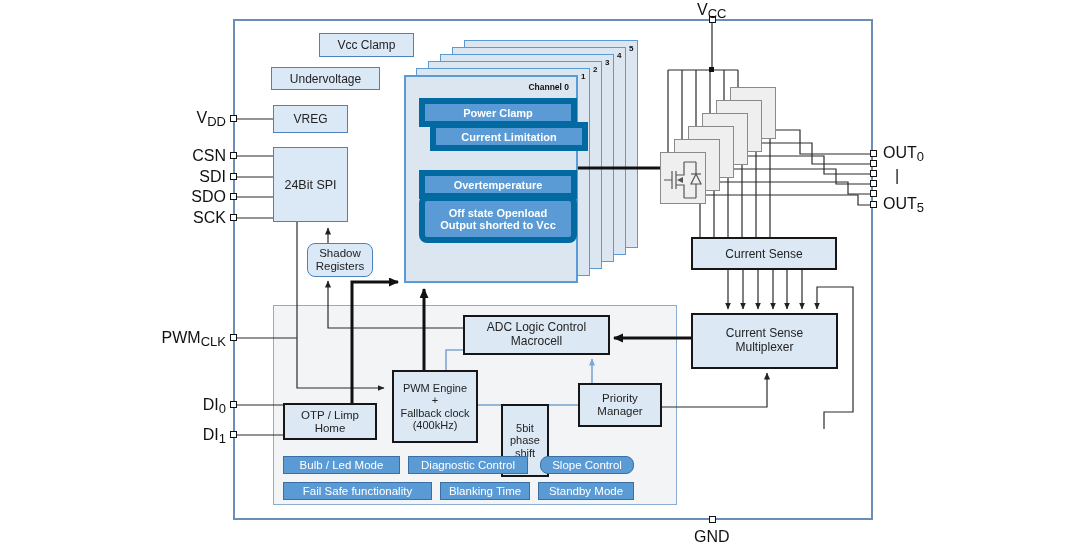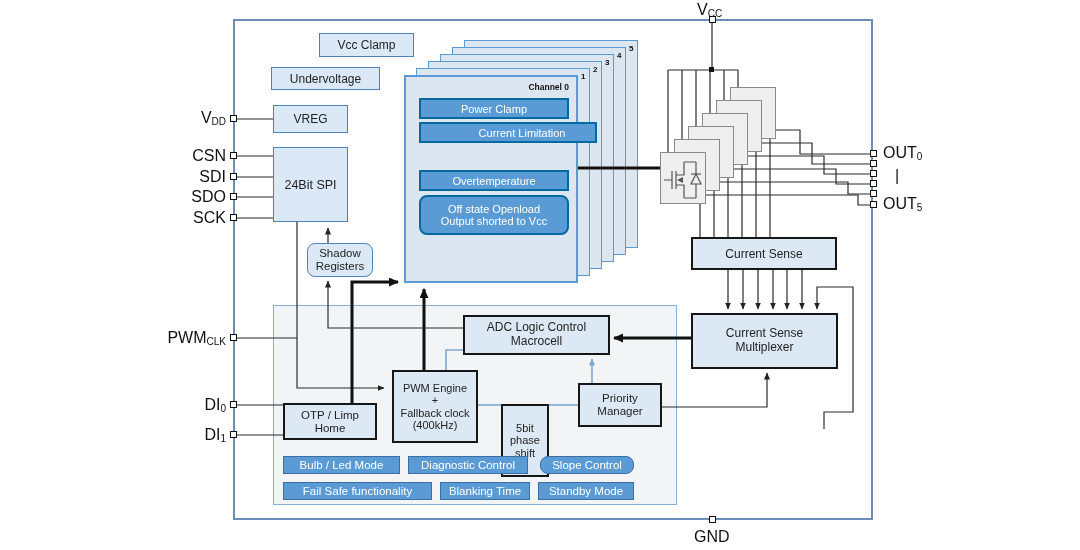--- a/index.html
+++ b/index.html
@@ -6,30 +6,30 @@
   #stage{position:relative;width:1080px;height:550px;background:#ffffff;
          font-family:"Liberation Sans",sans-serif;color:#1a1a1a;overflow:hidden;}
   .abs{position:absolute;box-sizing:border-box;}
   .outer{border:2px solid #6b8db8;background:transparent;}
   .panel{background:#f3f4f5;border:1.5px solid #8aaecf;}
   .blk{background:#dbe8f6;border:1.6px solid #4f81bd;display:flex;align-items:center;
        justify-content:center;text-align:center;font-size:12px;color:#232323;}
   .blkd{background:#dce9f5;border:2px solid #161616;display:flex;align-items:center;
         justify-content:center;text-align:center;font-size:11.5px;color:#232323;}
   .card{background:#dce6f1;border:1.5px solid #5b9bd5;}
-  .chip{background:#5b9bd5;border:2px solid #0369a1;color:#ffffff;display:flex;
-        align-items:center;justify-content:center;text-align:center;font-size:11px;}
+  .chip{background:#5b9bd5;border:6px solid #0369a1;color:#ffffff;display:flex;
+        align-items:center;justify-content:center;text-align:center;font-size:11px;font-weight:bold;}
   .fchip{background:#5b9bd5;border:1px solid #3a6ea5;color:#ffffff;display:flex;
         align-items:center;justify-content:center;text-align:center;font-size:11.5px;}
   .ml{white-space:pre-line;line-height:1.13;border-radius:8px;}
   .pin{width:7px;height:7px;background:#fff;border:1.5px solid #111;}
   .dot{width:5px;height:5px;background:#111;}
   .lbl{font-size:16px;color:#111;line-height:20px;white-space:nowrap;display:flex;align-items:center;}
   .lbl.r{justify-content:flex-end;}
-  .sub{font-size:10px;position:relative;top:4px;}
+  .sub{font-size:13px;position:relative;top:4px;}
   .num{font-size:8px;font-weight:bold;color:#111;}
   .chlabel{font-size:8.5px;font-weight:bold;color:#111;}
   .mcard{background:#efefef;border:1px solid #8a8a8a;}
   svg{display:block;}
 </style>
 </head>
 <body>
 
 <div id="stage">
 
@@ -140,21 +140,21 @@
   <span class="abs num" style="left:593px;top:65px;">2</span>
   <span class="abs num" style="left:605px;top:58px;">3</span>
   <span class="abs num" style="left:617px;top:51px;">4</span>
   <span class="abs num" style="left:629px;top:44px;">5</span>
 
   <div class="abs card" style="left:404px;top:75px;width:174px;height:208px;border-width:2px;">
     <span class="chlabel" style="position:absolute;right:7px;top:5px;">Channel 0</span>
     <div class="chip" style="position:absolute;left:13px;top:21px;width:146px;height:17px;">
       <span>Power Clamp</span>
     </div>
-    <div class="chip" style="position:absolute;left:13px;top:45px;width:146px;height:17px;padding-left:28px;">
+    <div class="chip" style="position:absolute;left:24px;top:45px;width:146px;height:17px;">
       <span>Current Limitation</span>
     </div>
     <div class="chip" style="position:absolute;left:13px;top:93px;width:146px;height:17px;">
       <span>Overtemperature</span>
     </div>
     <div class="chip ml" style="position:absolute;left:13px;top:118px;width:146px;height:36px;">
       <span class="ml">Off state Openload
 Output shorted to Vcc</span>
     </div>
   </div>

